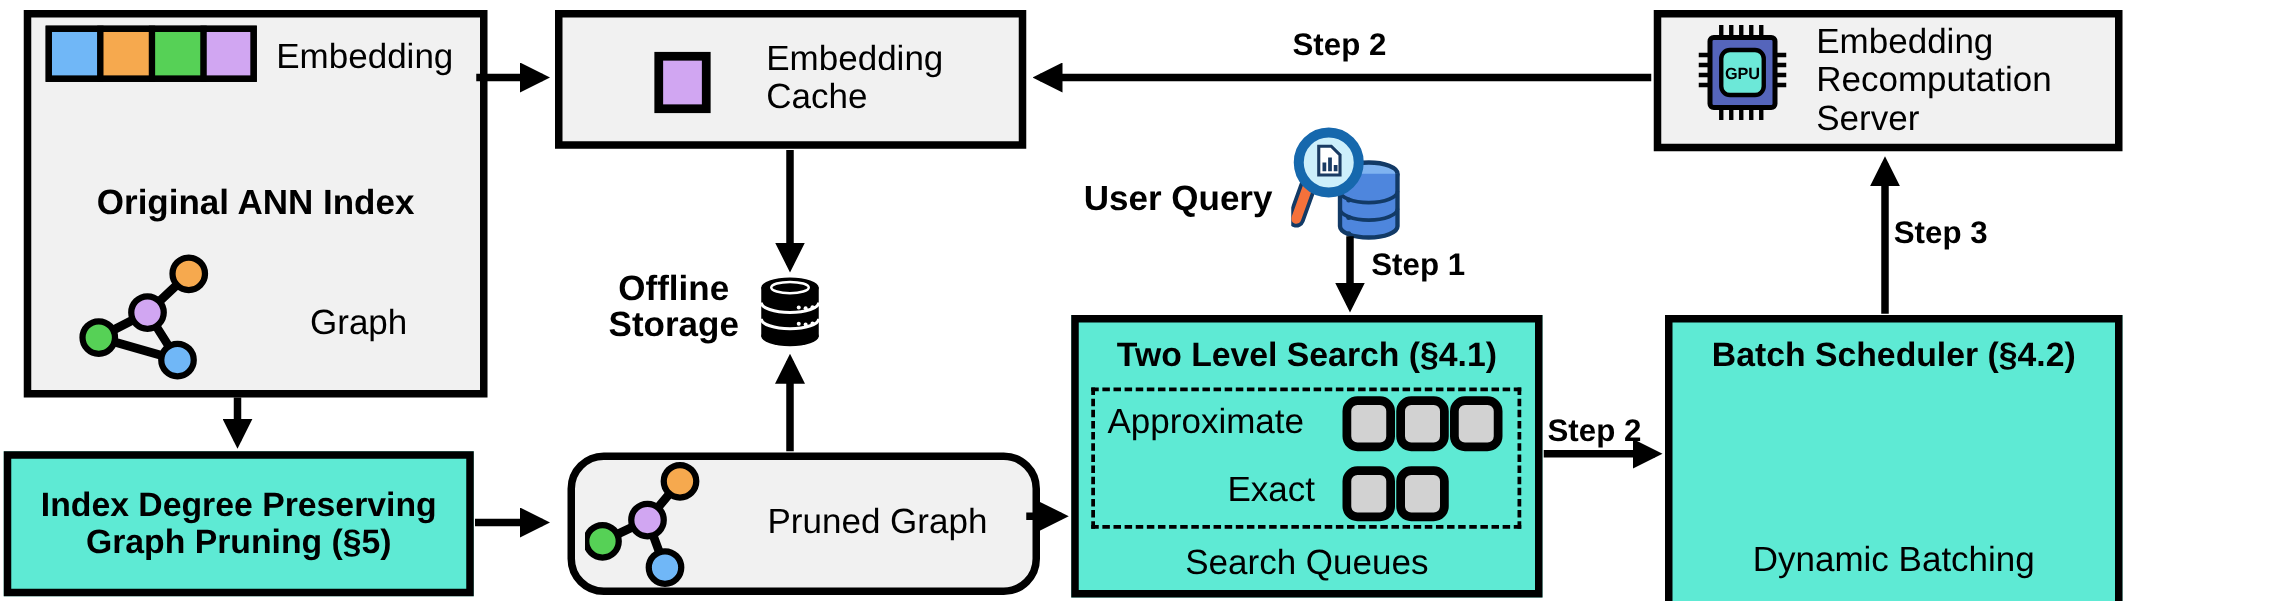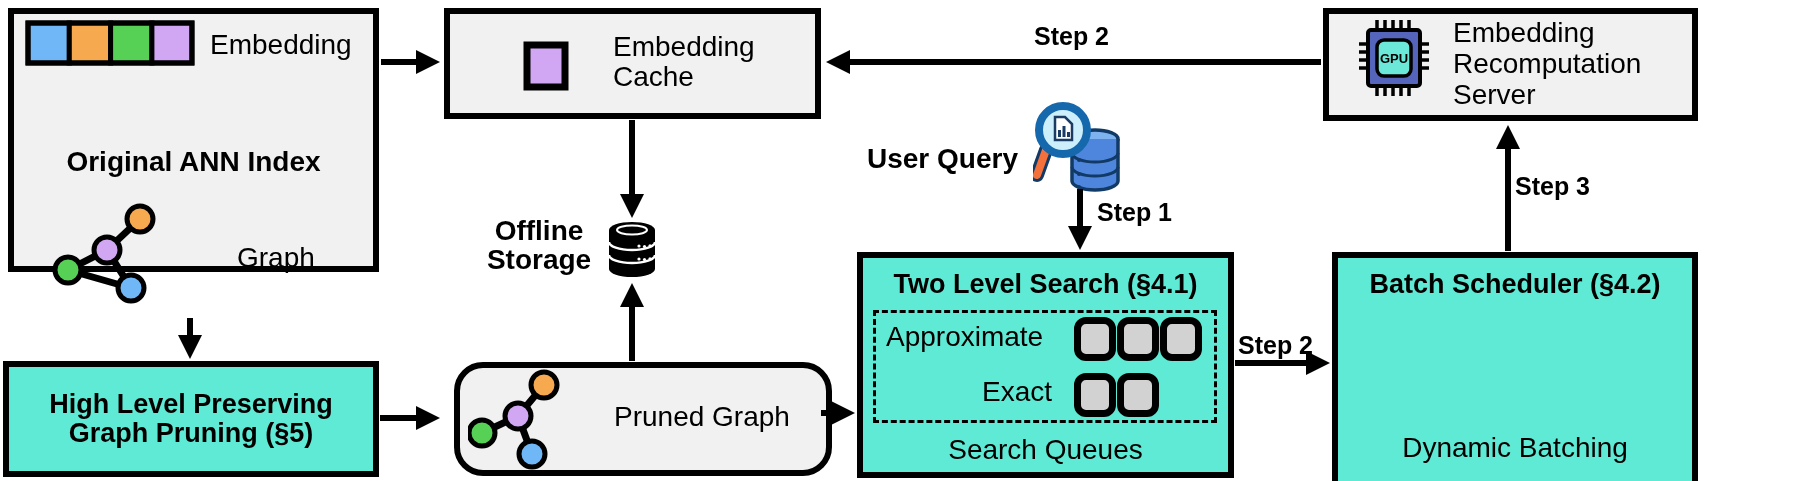--- a/index.html
+++ b/index.html
@@ -22,21 +22,21 @@
        background:#d2d2d2;margin-right:1px;}
   .flexcenter{display:flex;flex-direction:column;align-items:center;justify-content:center;height:100%;}
   svg{display:block;}
   #arrows{position:absolute;left:0;top:0;pointer-events:none;z-index:10;}
 </style>
 </head>
 <body>
 
 <div class="canvas">
 
-  <div class="box light" style="left:8px;top:8px;width:371px;height:264px;">
+  <div class="box light" style="left:19px;top:8px;width:371px;height:310px;">
     <svg class="abs" style="left:11px;top:6px;" width="170" height="46" viewBox="0 0 170 46">
       <rect x="3" y="3" width="41.3" height="40" stroke="#000" stroke-width="5" fill="#70b7f7"></rect>
       <rect x="44.3" y="3" width="41.3" height="40" stroke="#000" stroke-width="5" fill="#f6a94e"></rect>
       <rect x="85.6" y="3" width="41.3" height="40" stroke="#000" stroke-width="5" fill="#56d156"></rect>
       <rect x="126.9" y="3" width="40" height="40" stroke="#000" stroke-width="5" fill="#d1a6f2"></rect>
       <rect x="3" y="3" width="164" height="40" fill="none" stroke="#000" stroke-width="5"></rect>
     </svg>
     <div class="lbl f28" style="left:196px;top:16px;">Embedding</div>
     <div class="lbl f28 b center" style="top:133px;">Original ANN Index</div>
     <svg class="abs" style="left:38px;top:186px;" width="115" height="107" viewBox="0 0 115 107">
@@ -85,21 +85,21 @@
       </g>
       <rect x="13" y="14" width="52" height="56" rx="3" stroke="#000" stroke-width="4" fill="#5565bb"></rect>
       <rect x="22" y="24" width="34" height="36" rx="7" stroke="#000" stroke-width="3.5" fill="#6ce8d8"></rect>
       <text x="39" y="47" text-anchor="middle" font-size="13" font-weight="bold" fill="#000">GPU</text>
     </svg>
     <div class="lbl f28 wrap" style="left:124px;top:3px;width:238px;line-height:31px;">Embedding Recomputation Server</div>
   </div>
 
   <div class="box dark" style="left:3px;top:361px;width:376px;height:116px;">
     <div class="flexcenter">
-      <div class="lbl f27 b" style="position:static;">High Level Preserving</div>
+      <div class="lbl f27 b" style="position:static;">Index Degree Preserving</div>
       <div class="lbl f27 b" style="position:static;">Graph Pruning (§5)</div>
     </div>
   </div>
 
   <div class="box light" style="left:454px;top:362px;width:378px;height:114px;border-radius:29px;">
     <svg class="abs" style="left:8px;top:1px;" width="134" height="101" viewBox="0 0 134 101">
       <g stroke="#000" stroke-width="7" stroke-linecap="round">
         <line x1="50" y1="47" x2="76" y2="16"></line>
         <line x1="14" y1="64" x2="50" y2="47"></line>
         <line x1="50" y1="47" x2="64" y2="85"></line>

